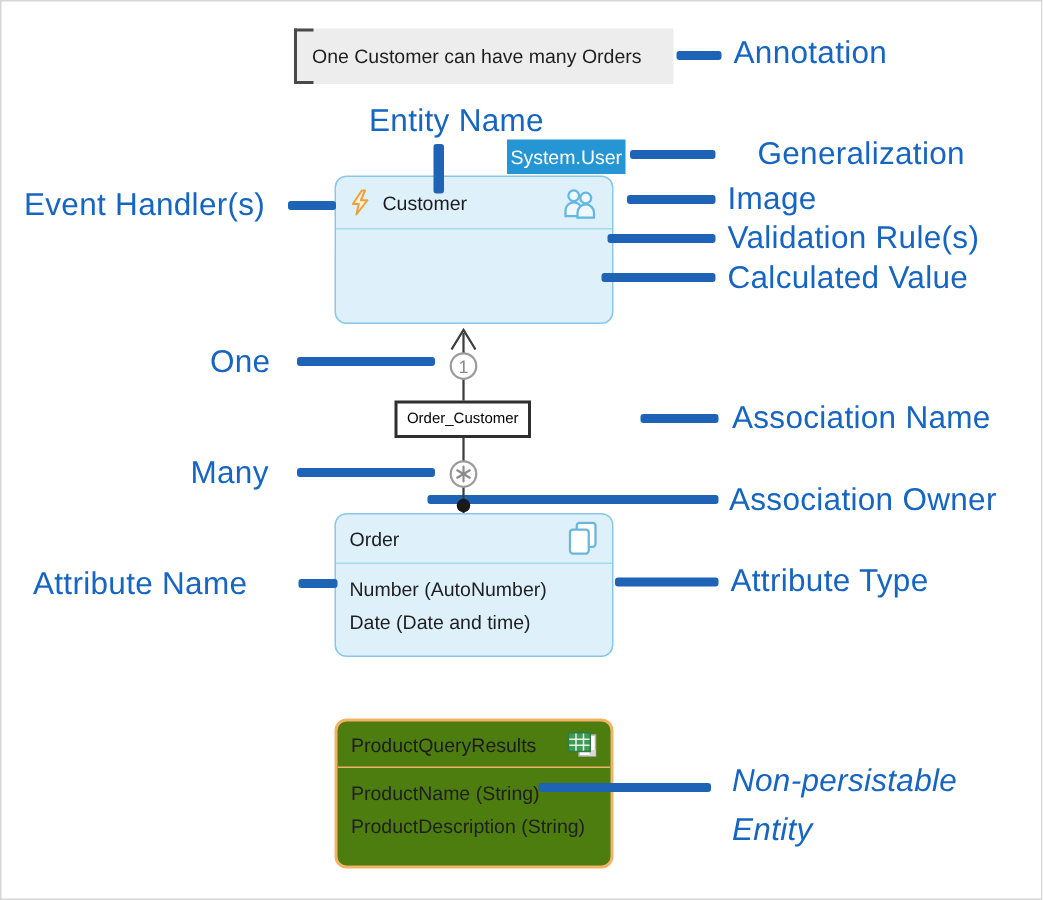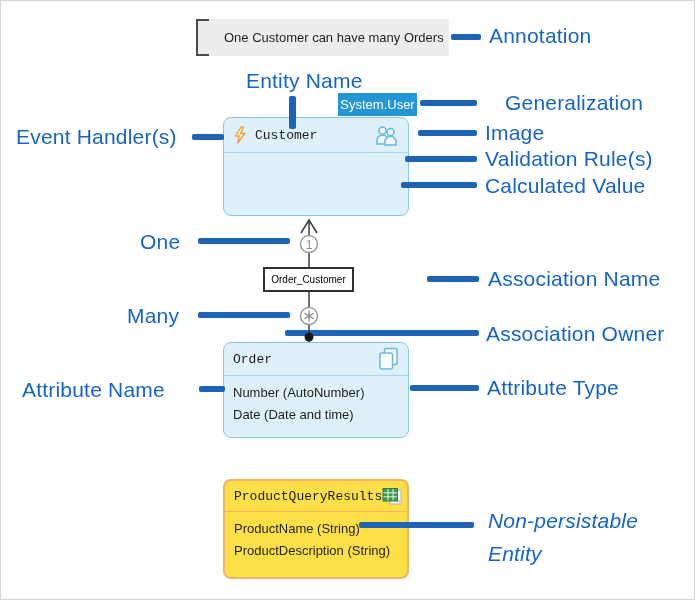--- a/index.html
+++ b/index.html
@@ -13,40 +13,40 @@
   .lbl {
     position:absolute; color:#1565c1; font-size:21px; line-height:24px;
     white-space:nowrap; letter-spacing:0.2px;
   }
   
   .conn { position:absolute; height:6px; background:#1e63b5; border-radius:2px; }
   .conn.v { width:7px; }
   
   .annotation-box {
     position:absolute; left:195px; top:18px; width:253px; height:37px;
-    background:#ededed; display:flex; align-items:center; padding-left:28px;
+    background:#ededed; display:flex; align-items:center; padding-left:12px;
     font-size:13px; color:#1f1f1f;
   }
   .annotation-bracket {
     position:absolute; left:195px; top:18px; width:13px; height:37px;
     border-left:2px solid #4a4a4a; border-top:2px solid #4a4a4a; border-bottom:2px solid #4a4a4a;
   }
   
   .entity {
     position:absolute; border-radius:8px; overflow:hidden;
   }
   .entity.blue   { background:#def0fa; border:1.5px solid #88c7e8; }
-  .entity.orange { background:#fde047; border:2px solid #f0b466; }
+  .entity.orange { background:#4d7c0f; border:2px solid #f0b466; }
   .ent-header {
     display:flex; align-items:center; padding:0 9px;
     font-size:13px; color:#1c1c1c;
   }
   .entity.blue .ent-header   { border-bottom:1.5px solid #a6d7ef; }
   .entity.orange .ent-header { border-bottom:1.5px solid #f0b466; }
-  .ent-name { margin-left:8px;font-family:Liberation Mono, monospace; }
+  .ent-name { margin-left:8px; }
   .entity.orange .ent-name { margin-left:0; }
   .ent-hicon { margin-left:auto; display:flex; align-items:center; }
   .ent-body { padding:5px 9px 0 9px; }
   .attr-row {
     display:flex; align-items:center; justify-content:space-between;
     height:22px; font-size:13px; color:#1f1f1f; white-space:nowrap;
   }
   .attr-marker { display:flex; align-items:center; }
   
   .badge {

